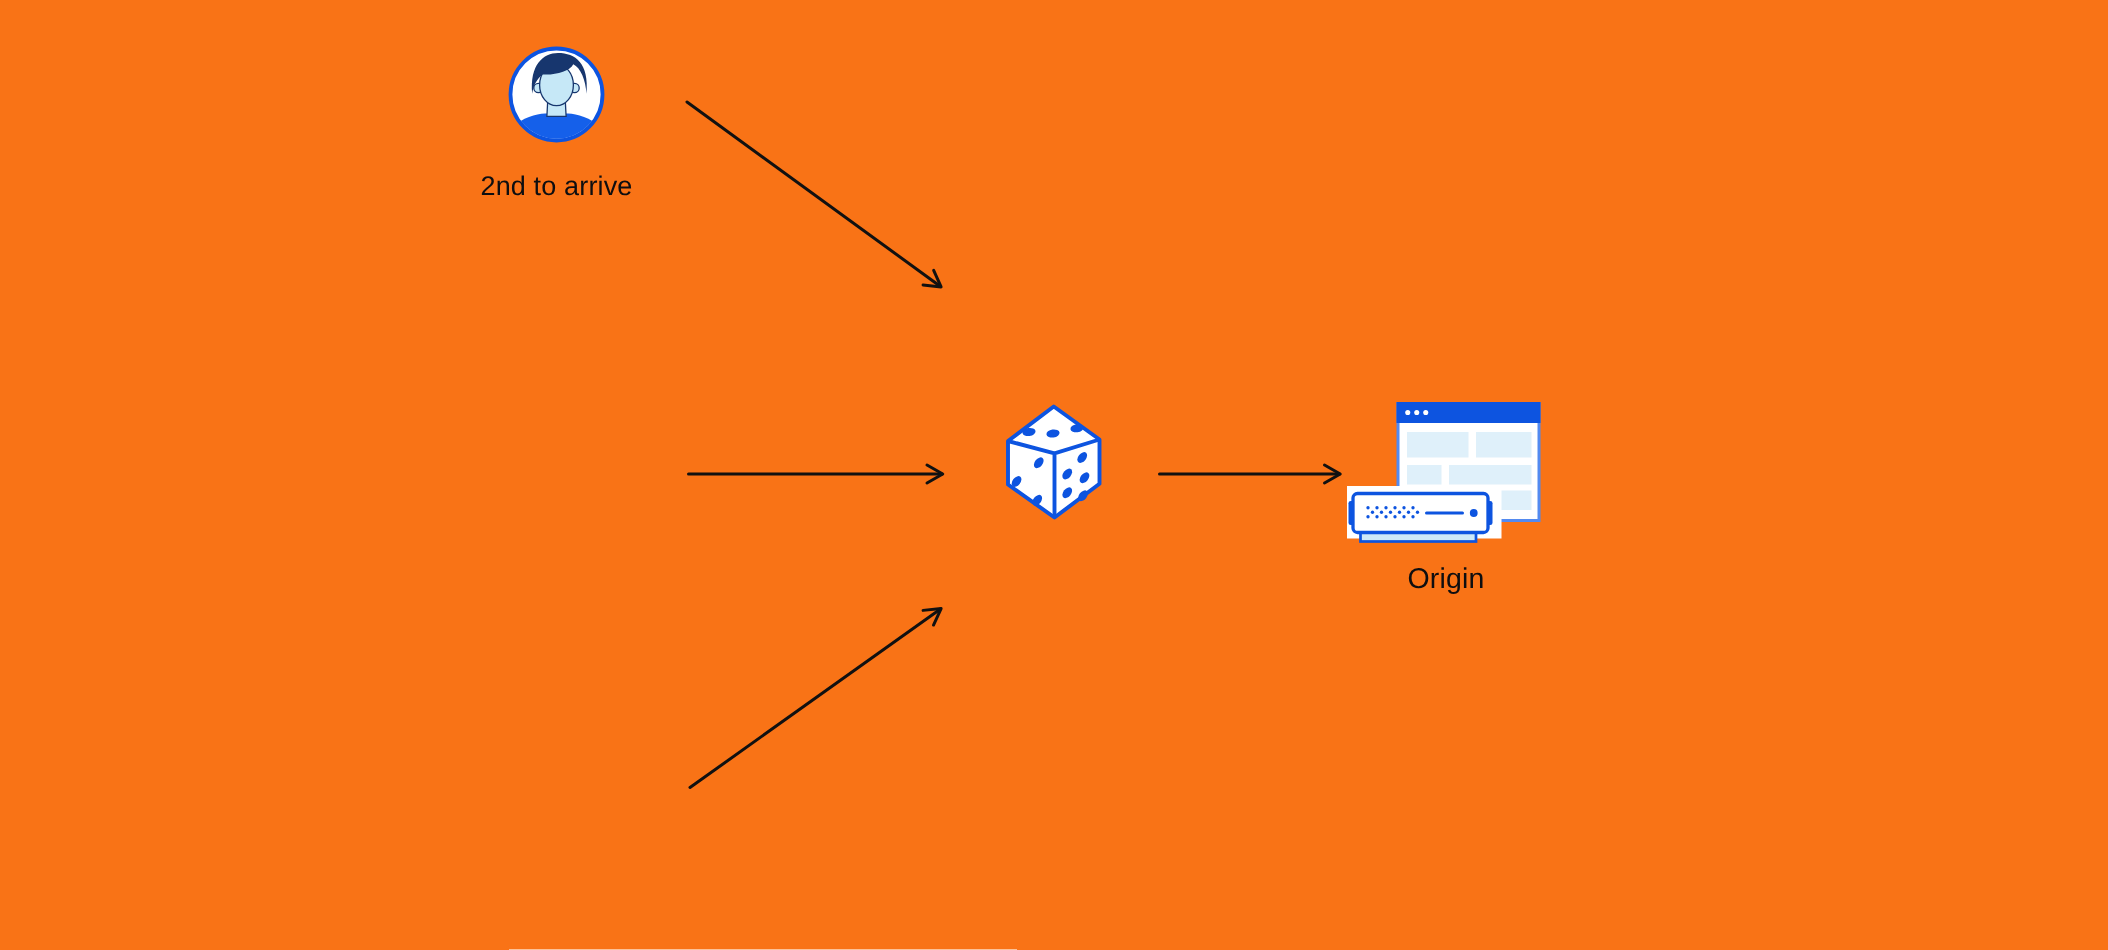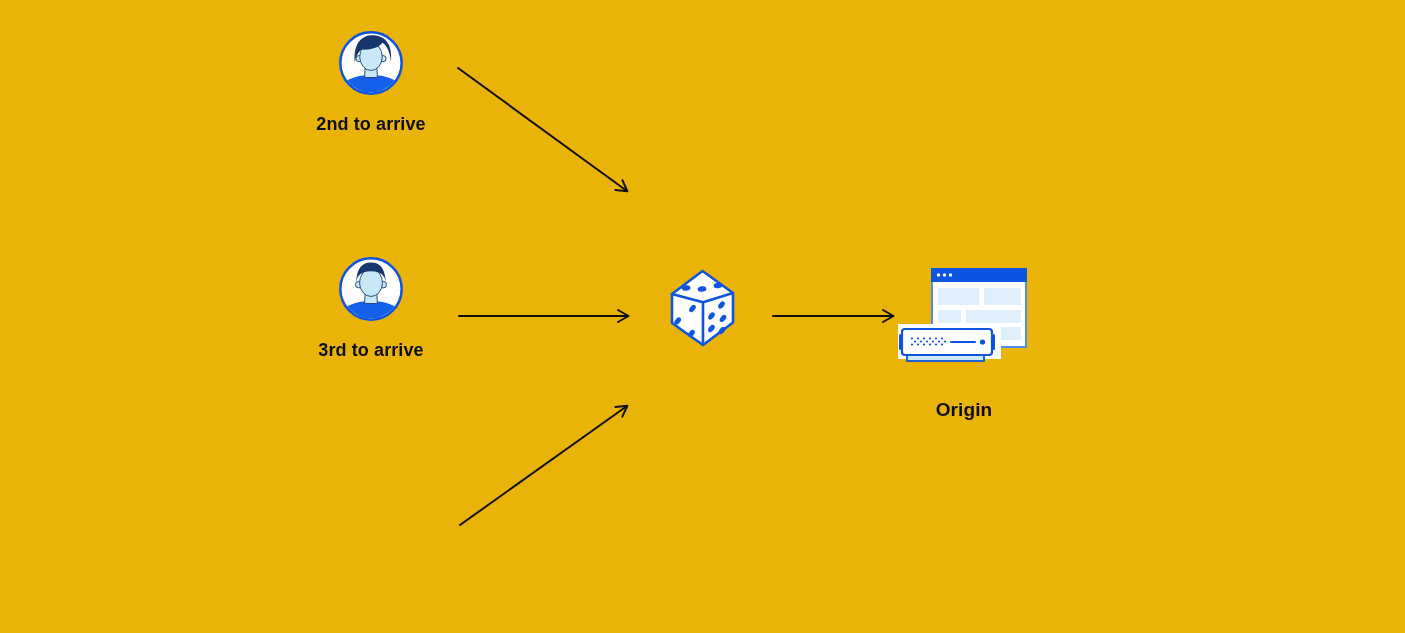--- a/index.html
+++ b/index.html
@@ -1,42 +1,41 @@
 <!DOCTYPE html>
 <html><head>
 <meta charset="utf-8">
 <style>
   html, body { margin: 0; padding: 0; background: #ffffff; }
   .canvas {
     position: relative;
     width: 1405px;
     height: 633px;
-    background: #eab308;
+    background: #f97316;
     overflow: hidden;
     font-family: "Liberation Sans", sans-serif;
-    font-weight: bold;
   }
   .arrows-layer {
     position: absolute;
     left: 0; top: 0;
     pointer-events: none;
   }
   .node { position: absolute; }
   .visitor-node { width: 140px; text-align: center; }
   .visitor-node svg { display: block; margin: 0 auto; }
   .node-label {
     margin-top: 19px;
     font-size: 18px;
     line-height: 1.1;
     color: #0e0e10;
     letter-spacing: 0.1px;
     white-space: nowrap;
   }
   .origin-node { width: 132px; text-align: center; }
-  .origin-node .node-label { margin-top: 32px; font-size: 19px; }
+  .origin-node .node-label { margin-top: 8px; font-size: 19px; }
 </style>
 </head>
 <body>
 
 <div class="canvas">
 
   <svg class="arrows-layer" width="1405" height="633" viewBox="0 0 1405 633">
     <defs>
       <marker id="arrowOpen" viewBox="-13 -8 16 16" markerWidth="16" markerHeight="16" refX="-0.5" refY="0" orient="auto" markerUnits="userSpaceOnUse">
         <path d="M-10.5,-6 L0,0 L-10.5,6" fill="none" stroke="#111111" stroke-width="2" stroke-linecap="round" stroke-linejoin="round"></path>
@@ -65,40 +64,20 @@
         <circle cx="46.4" cy="29.5" r="3.2" fill="#c6e8f7" stroke="#17366e" stroke-width="0.9"></circle>
         <ellipse cx="34" cy="27.5" rx="11.6" ry="14.2" fill="#c6e8f7" stroke="#17366e" stroke-width="0.9"></ellipse>
         <path d="M17.3,33.5 C15.5,13.5 25,5.5 35,5.5 C47,5.5 56.5,12.5 54.6,33.5
                  C54,24 50.5,15.5 45.5,13.2 C43.5,17.8 32.5,21 24.3,20.2
                  C20.3,23.5 18,28 17.3,33.5 Z" fill="#17366e"></path>
       </g>
     </svg>
     <div class="node-label">2nd to arrive</div>
   </div>
 
-  <div class="node visitor-node" style="left:301px; top:256px;">
-    <svg width="66" height="66" viewBox="0 0 68 68">
-      <defs>
-          <clipPath id="clipB">
-            <circle cx="34" cy="34" r="30.4"></circle>
-          </clipPath>
-        </defs>
-      <circle cx="34" cy="34" r="31.6" fill="#ffffff" stroke="#0d54e0" stroke-width="2.6"></circle>
-      <g clip-path="url(#clipB)">
-        <path d="M0,68 L0,61 C7,50.5 19,47.5 26,47 L42,47 C49,47.5 61,50.5 68,61 L68,68 Z" fill="#1560ea"></path>
-        <path d="M28.2,34 L39.8,34 L40.6,49 L27.4,49 Z" fill="#c6e8f7" stroke="#17366e" stroke-width="0.9"></path>
-        <circle cx="21.4" cy="29.5" r="3.4" fill="#c6e8f7" stroke="#17366e" stroke-width="0.9"></circle>
-        <circle cx="46.6" cy="29.5" r="3.4" fill="#c6e8f7" stroke="#17366e" stroke-width="0.9"></circle>
-        <ellipse cx="34" cy="27.5" rx="11.8" ry="14.2" fill="#c6e8f7" stroke="#17366e" stroke-width="0.9"></ellipse>
-        <path d="M18.8,29 C18.8,12 25.5,6.8 34,6.8 C42.5,6.8 49.2,12 49.2,29
-                 C49.2,20.5 44.5,15.8 34,15.8 C23.5,15.8 18.8,20.5 18.8,29 Z" fill="#17366e"></path>
-      </g>
-    </svg>
-    <div class="node-label">3rd to arrive</div>
-  </div>
 
 
   <div class="node" style="left:670px; top:269px;">
     <svg width="65" height="78" viewBox="0 0 65 78">
       <path d="M32.5,2 L63,24 L63,53.5 L33,76 L2,54 L2,25 Z" fill="#ffffff" stroke="#0d54e0" stroke-width="2.6" stroke-linejoin="round"></path>
       <path d="M2,25 L33,33.3 M63,24 L33,33.3 M33,33.3 L33,76" fill="none" stroke="#0d54e0" stroke-width="2.6" stroke-linejoin="round"></path>
       <g fill="#0d54e0">
         <ellipse cx="16" cy="19" rx="4.4" ry="2.7" transform="rotate(-8 16 19)"></ellipse>
         <ellipse cx="32" cy="20" rx="4.4" ry="2.7" transform="rotate(-8 32 20)"></ellipse>
         <ellipse cx="48" cy="16.5" rx="4.4" ry="2.7" transform="rotate(-8 48 16.5)"></ellipse>

